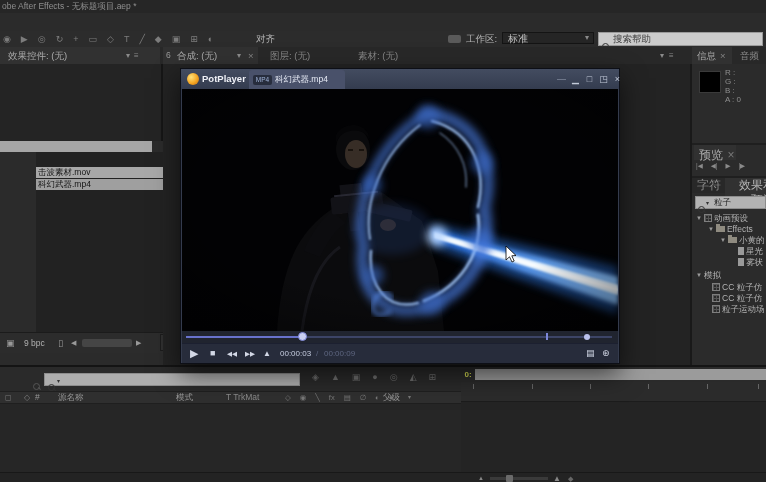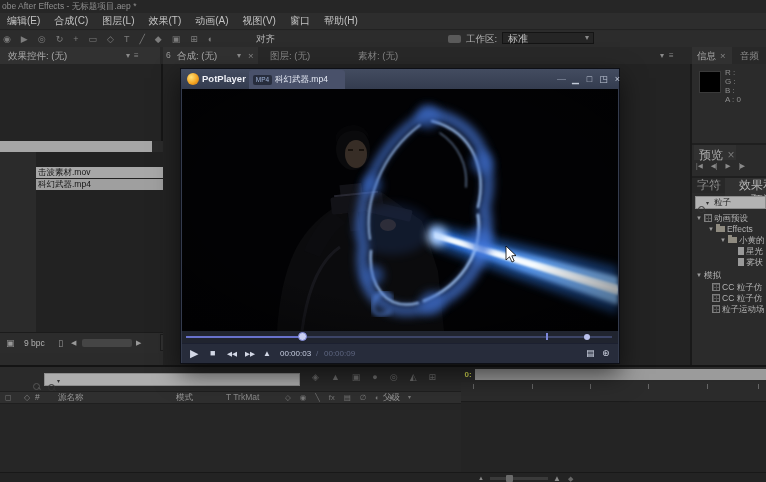--- a/index.html
+++ b/index.html
@@ -80,30 +80,20 @@
   
   #cursor{left:505px;top:245px;z-index:50;}
 </style>
 </head>
 <body>
 
 <div id="app">
 
   <div class="abs titlebar ellip">obe After Effects - 无标题项目.aep *</div>
 
-  <div class="abs menubar">
-    <span>编辑(E)</span>
-    <span>合成(C)</span>
-    <span>图层(L)</span>
-    <span>效果(T)</span>
-    <span>动画(A)</span>
-    <span>视图(V)</span>
-    <span>窗口</span>
-    <span>帮助(H)</span>
-  </div>
 
   <div class="abs toolbar">
     <div class="abs tools">
       <span>◉</span>
       <span>▶</span>
       <span>◎</span>
       <span>↻</span>
       <span>+</span>
       <span>▭</span>
       <span>◇</span>
@@ -112,20 +102,24 @@
       <span>◆</span>
       <span>▣</span>
       <span>⊞</span>
       <span>◐</span>
     </div>
     <span class="abs" style="left:256px;top:2px;font-size:9.5px;color:#b5b5b5;">对齐</span>
     <span class="abs" style="left:448px;top:4px;width:13px;height:8px;background:#5a5a5a;border-radius:2px;"></span>
     <span class="abs" style="left:466px;top:2px;font-size:9.5px;color:#b5b5b5;">工作区:</span>
     <span class="abs" style="left:502px;top:1px;width:92px;height:12px;background:#252525;border:1px solid #141414;font-size:10px;color:#c0c0c0;line-height:12px;padding-left:5px;box-sizing:border-box;">标准</span>
     <span class="abs panelmenu" style="left:585px;top:-2px;">▾</span>
+    <span class="abs" style="left:598px;top:1px;width:165px;height:14px;background:#cbcbcb;border:1px solid #9a9a9a;box-sizing:border-box;">
+      <span class="mag light abs" style="left:3px;top:3px;"></span>
+      <span class="abs ellip" style="left:14px;top:0;font-size:9.5px;color:#3a3a3a;line-height:12px;">搜索帮助</span>
+    </span>
   </div>
 
   <div class="abs tabrow">
     <div class="abs tab-active" style="left:0;top:0;width:160px;height:17px;">
       <span class="abs tabtxt ellip" style="left:8px;width:112px;">效果控件: (无)</span>
       <span class="abs panelmenu" style="left:126px;">▾</span>
       <span class="abs panelmenu" style="left:134px;">≡</span>
     </div>
     <div class="abs tab-active" style="left:163px;top:0;width:95px;height:17px;">
       <span class="abs tabtxt" style="left:3px;font-size:8.5px;color:#9a9a9a;">6</span>

